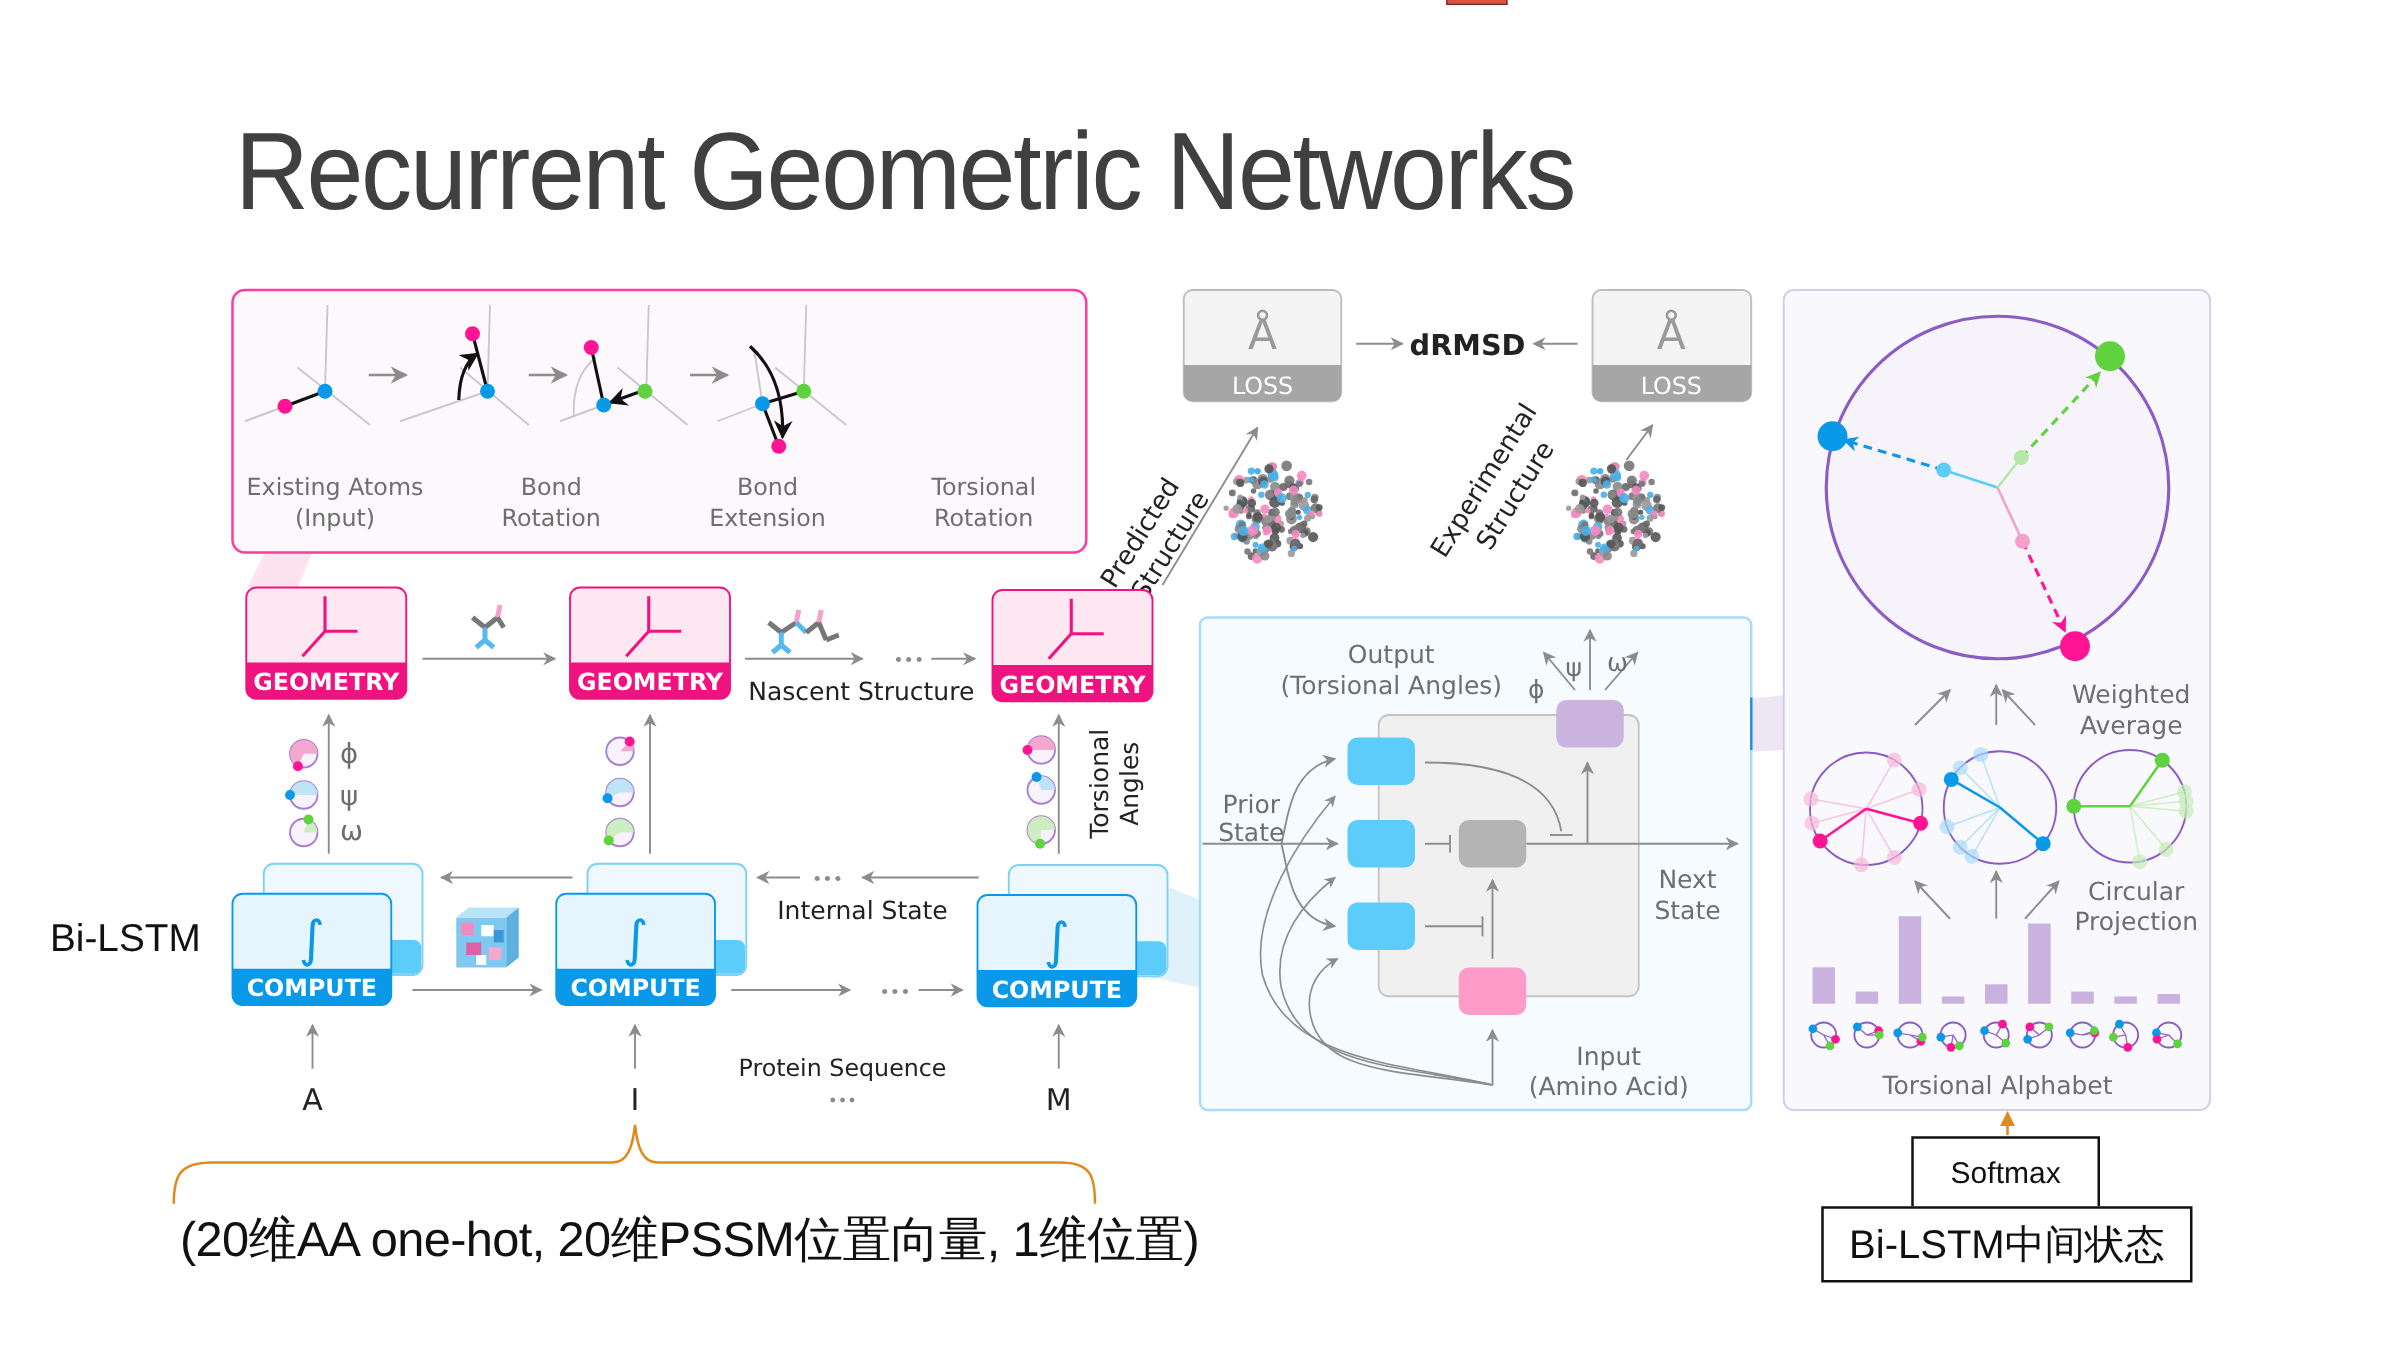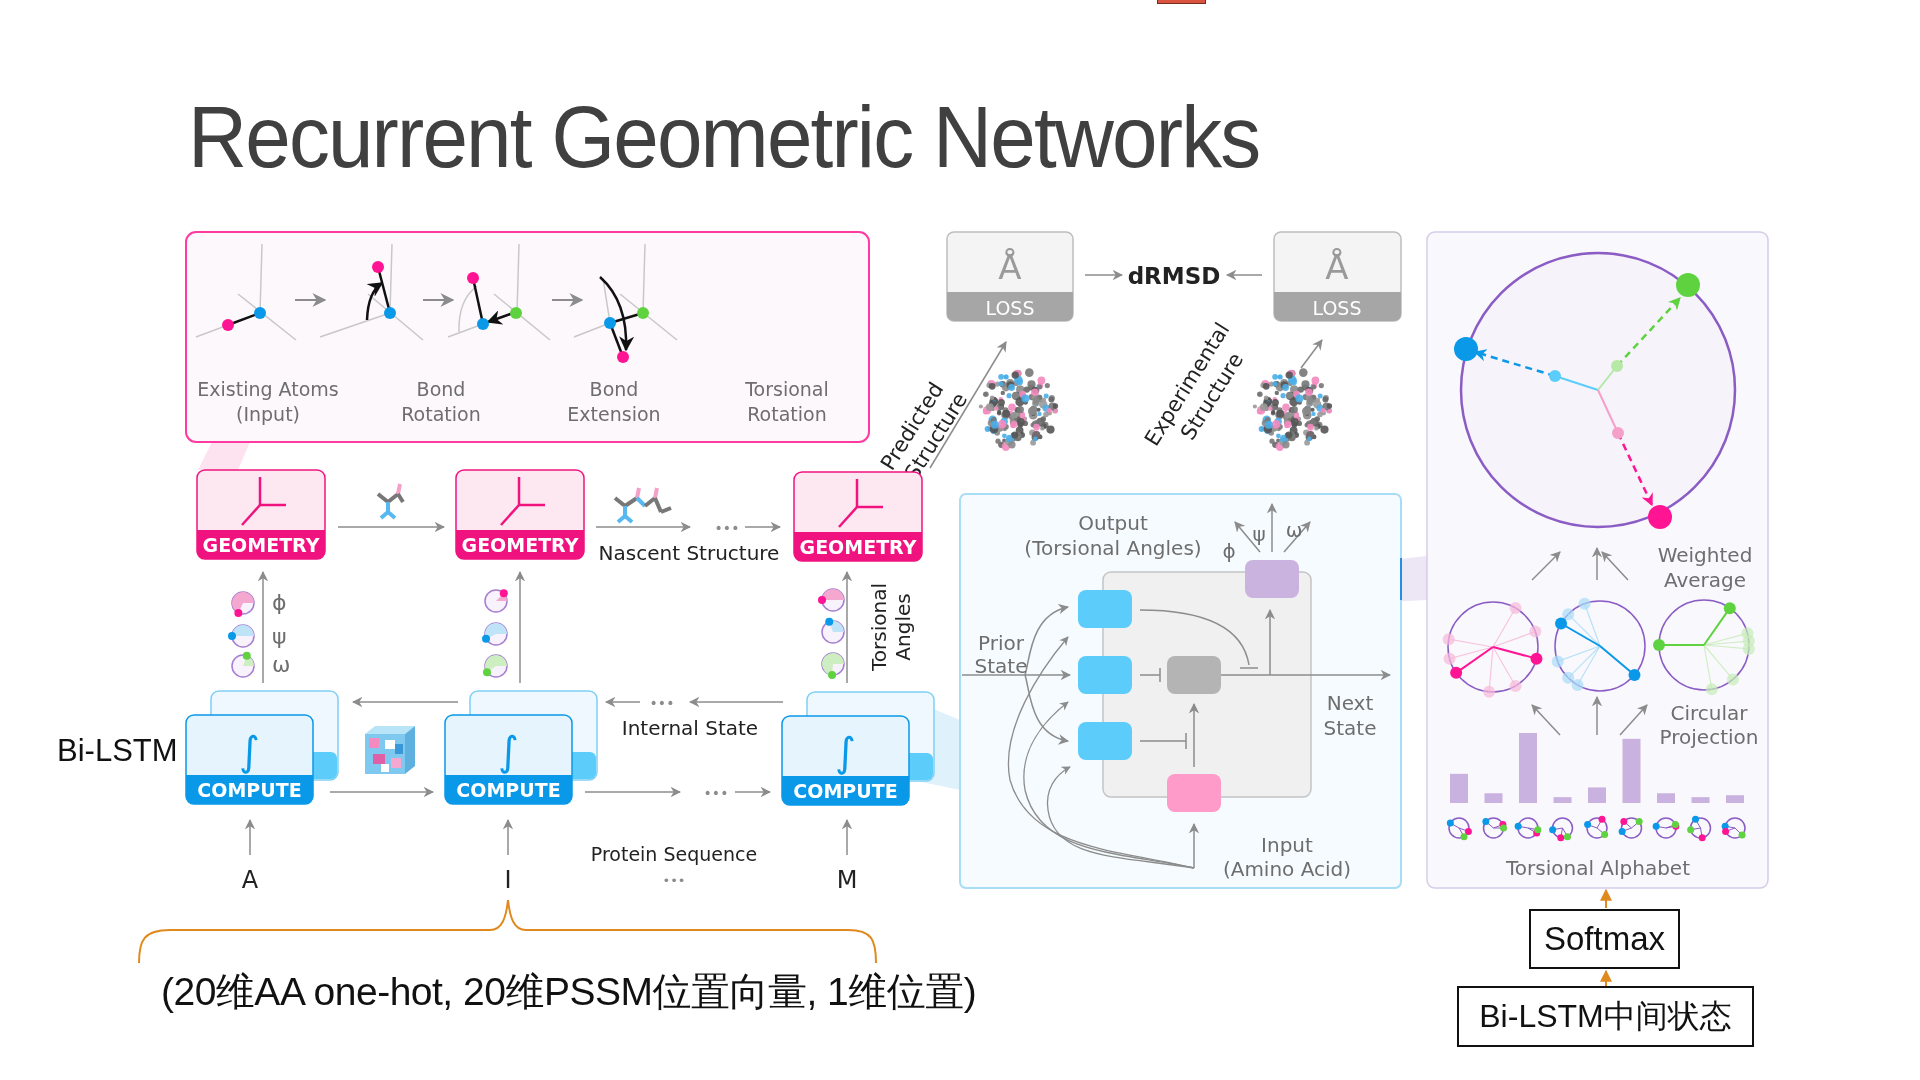--- a/index.html
+++ b/index.html
@@ -6,27 +6,27 @@
   body { width:1920px; height:1080px; background:#ffffff; position:relative; overflow:hidden;
          font-family:"Liberation Sans", "DejaVu Sans", sans-serif; }
   .abs { position:absolute; }
   #topbar { left:1157px; top:0; width:49px; height:4px; background:#d9533f; border:1px solid #7a2a1f; border-top:none; box-sizing:border-box; }
   #title { left:188px; top:86px; font-size:88px; color:#404040; letter-spacing:-2px; white-space:nowrap;
            font-family:"Liberation Sans", "DejaVu Sans", sans-serif; transform:scaleX(0.93); transform-origin:left top; }
   svg { position:absolute; left:0; top:0; }
   .lbl { font-family:"DejaVu Sans", sans-serif; fill:#6e6e6e; }
   .lbl-dark { font-family:"DejaVu Sans", sans-serif; fill:#222; }
   .boxlabel { font-family:"DejaVu Sans", sans-serif; font-weight:bold; fill:#fff; }
-  .html-text { position:absolute; white-space:nowrap;margin-left:17px; }
+  .html-text { position:absolute; white-space:nowrap; }
   #bilstm-label { left:40px; top:733px; font-size:31px; color:#111; }
   #aa-caption { left:144px; top:965px; font-size:39px; color:#111; letter-spacing:-0.5px; }
   .outline-box { position:absolute; border:2px solid #111; background:#fff; box-sizing:border-box;
-                 display:flex; align-items:center; justify-content:center; color:#111; font-size:33px; }
+                 display:flex; align-items:center; justify-content:center; color:#111; font-size:24px; }
   #softmax-box { left:1529px; top:909px; width:151px; height:60px; }
-  #bilstm-state-box { left:1457px; top:986px; width:297px; height:61px; font-size:32px; }
+  #bilstm-state-box { left:1457px; top:965px; width:297px; height:61px; font-size:32px; }
 </style>
 </head>
 <body>
 
 <div id="topbar" class="abs"></div>
 <div id="title" class="abs">Recurrent Geometric Networks</div>
 
 <svg width="1920" height="1080" viewBox="0 0 1920 1080">
   <defs>
     <marker id="arrG" viewBox="0 0 10 10" refX="9" refY="5" markerWidth="7" markerHeight="7" orient="auto-start-reverse">

